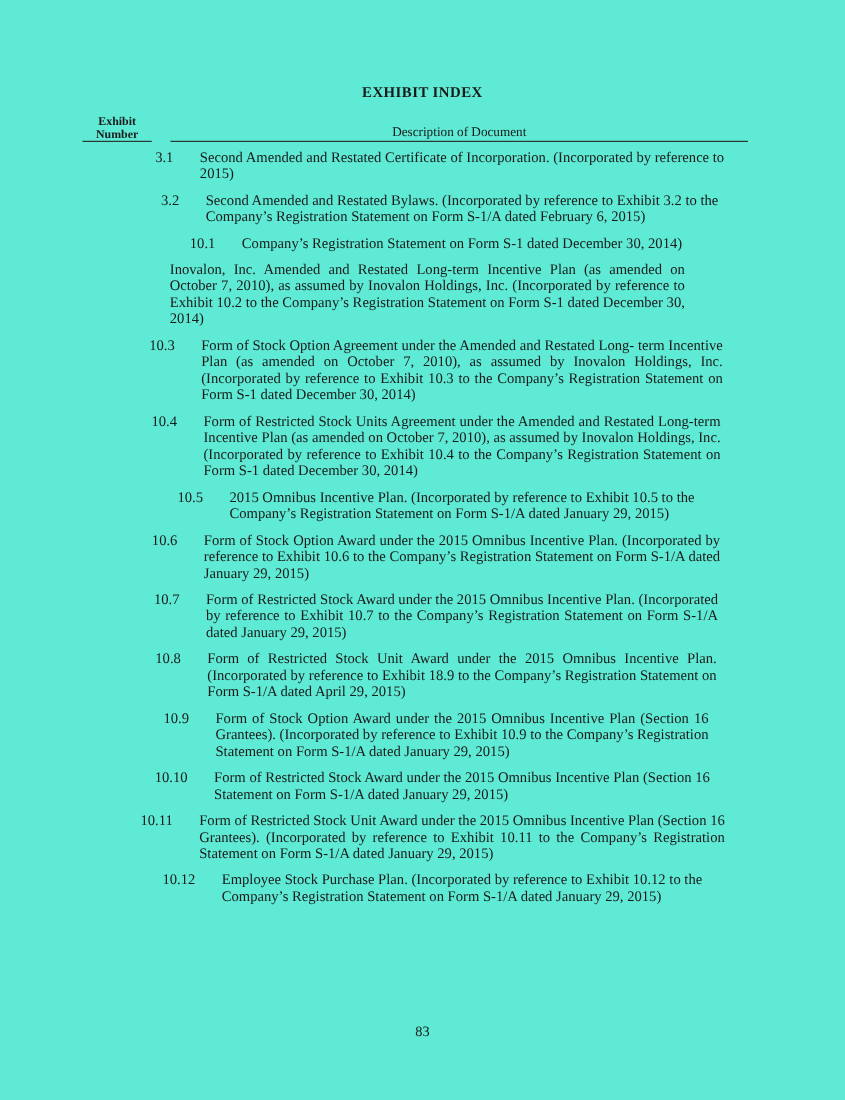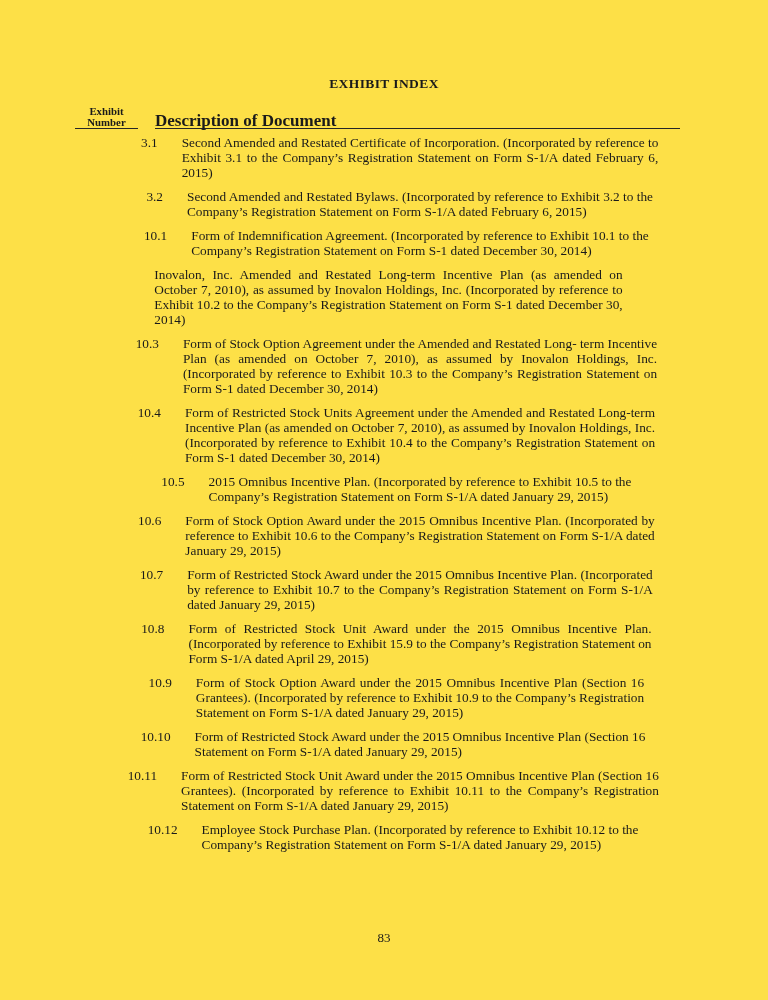--- a/index.html
+++ b/index.html
@@ -4,21 +4,21 @@
 <style>
   html, body {
     margin: 0;
     padding: 0;
     background: #ffffff;
   }
   .page {
     position: relative;
     width: 768px;
     height: 1000px;
-    background: #fde047;
+    background: #5eead4;
     color: #1a1a1a;
     font-family: "Liberation Serif", "DejaVu Serif", serif;
     overflow: hidden;
   }
   .doc-title {
     position: absolute;
     top: 76px;
     left: 0;
     right: 0;
     text-align: center;
@@ -45,22 +45,23 @@
     line-height: 11px;
     padding-bottom: 0;
     border-bottom: 1.5px solid #262626;
   }
   .h-gap, .gap {
     width: 17px;
     flex-shrink: 0;
   }
   .h-desc {
     flex: 1;
-    font-size: 17px;
-    font-weight: bold;
+    text-align: center;
+    font-size: 12px;
+    font-weight: normal;
     line-height: 11px;
     padding-bottom: 2px;
     border-bottom: 1.5px solid #262626;
   }
   .tbody {
     display: flex;
     flex-direction: column;
     gap: 9px;
     padding-top: 6px;
     font-size: 13.3px;
@@ -112,39 +113,37 @@
       </div>
       <div class="h-gap"></div>
       <div class="h-desc">Description of Document</div>
     </div>
     <div class="tbody" id="tbody">
   <div class="row">
     <div class="num">3.1</div>
     <div class="gap"></div>
     <div class="desc">
             <div class="line just">Second Amended and Restated Certificate of Incorporation. (Incorporated by reference to</div>
-            <div class="line just">Exhibit 3.1 to the Company’s Registration Statement on Form S-1/A dated February 6,</div>
             <div class="line">2015)</div>
           </div>
   </div>
 
   <div class="row">
     <div class="num">3.2</div>
     <div class="gap"></div>
     <div class="desc">
             <div class="line just">Second Amended and Restated Bylaws. (Incorporated by reference to Exhibit 3.2 to the</div>
             <div class="line">Company’s Registration Statement on Form S-1/A dated February 6, 2015)</div>
           </div>
   </div>
 
   <div class="row">
     <div class="num">10.1</div>
     <div class="gap"></div>
     <div class="desc">
-            <div class="line just">Form of Indemnification Agreement. (Incorporated by reference to Exhibit 10.1 to the</div>
             <div class="line">Company’s Registration Statement on Form S-1 dated December 30, 2014)</div>
           </div>
   </div>
 
   <div class="row">
     <div class="gap"></div>
     <div class="desc">
             <div class="line just">Inovalon, Inc. Amended and Restated Long-term Incentive Plan (as amended on</div>
             <div class="line just">October 7, 2010), as assumed by Inovalon Holdings, Inc. (Incorporated by reference to</div>
             <div class="line just">Exhibit 10.2 to the Company’s Registration Statement on Form S-1 dated December 30,</div>
@@ -201,21 +200,21 @@
             <div class="line just">by reference to Exhibit 10.7 to the Company’s Registration Statement on Form S-1/A</div>
             <div class="line">dated January 29, 2015)</div>
           </div>
   </div>
 
   <div class="row">
     <div class="num">10.8</div>
     <div class="gap"></div>
     <div class="desc">
             <div class="line just">Form of Restricted Stock Unit Award under the 2015 Omnibus Incentive Plan.</div>
-            <div class="line just">(Incorporated by reference to Exhibit 15.9 to the Company’s Registration Statement on</div>
+            <div class="line just">(Incorporated by reference to Exhibit 18.9 to the Company’s Registration Statement on</div>
             <div class="line">Form S-1/A dated April 29, 2015)</div>
           </div>
   </div>
 
   <div class="row">
     <div class="num">10.9</div>
     <div class="gap"></div>
     <div class="desc">
             <div class="line just">Form of Stock Option Award under the 2015 Omnibus Incentive Plan (Section 16</div>
             <div class="line just">Grantees). (Incorporated by reference to Exhibit 10.9 to the Company’s Registration</div>

